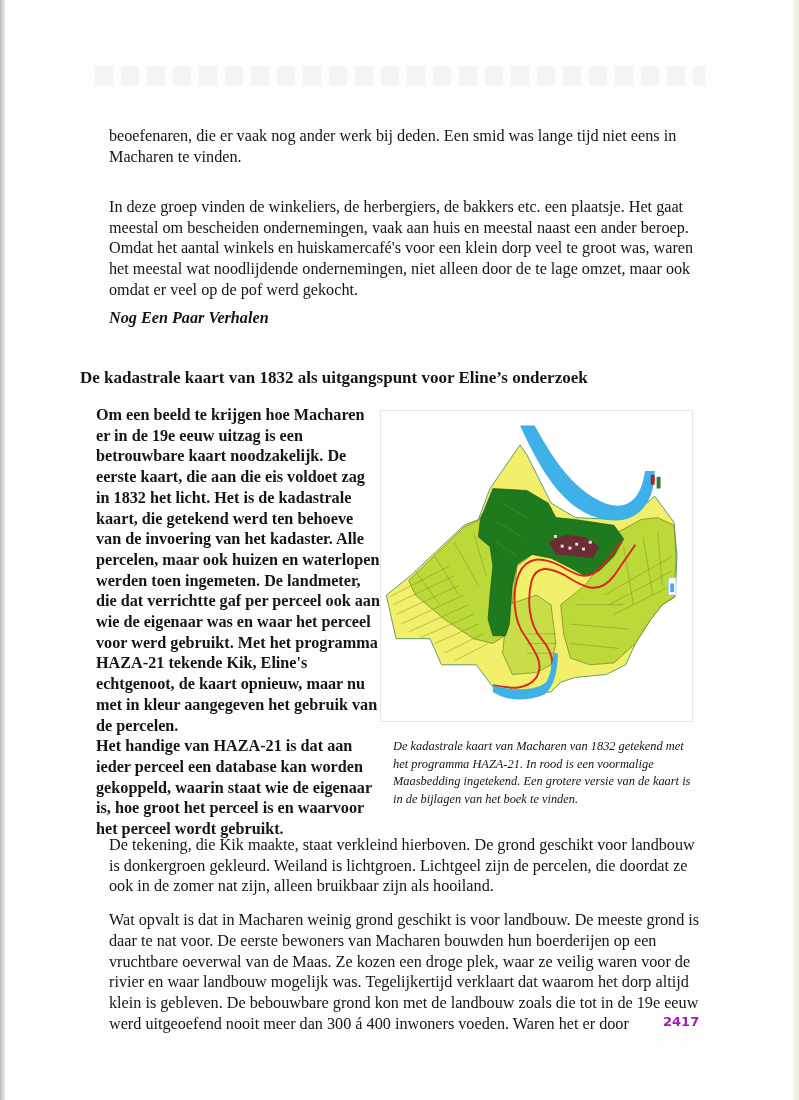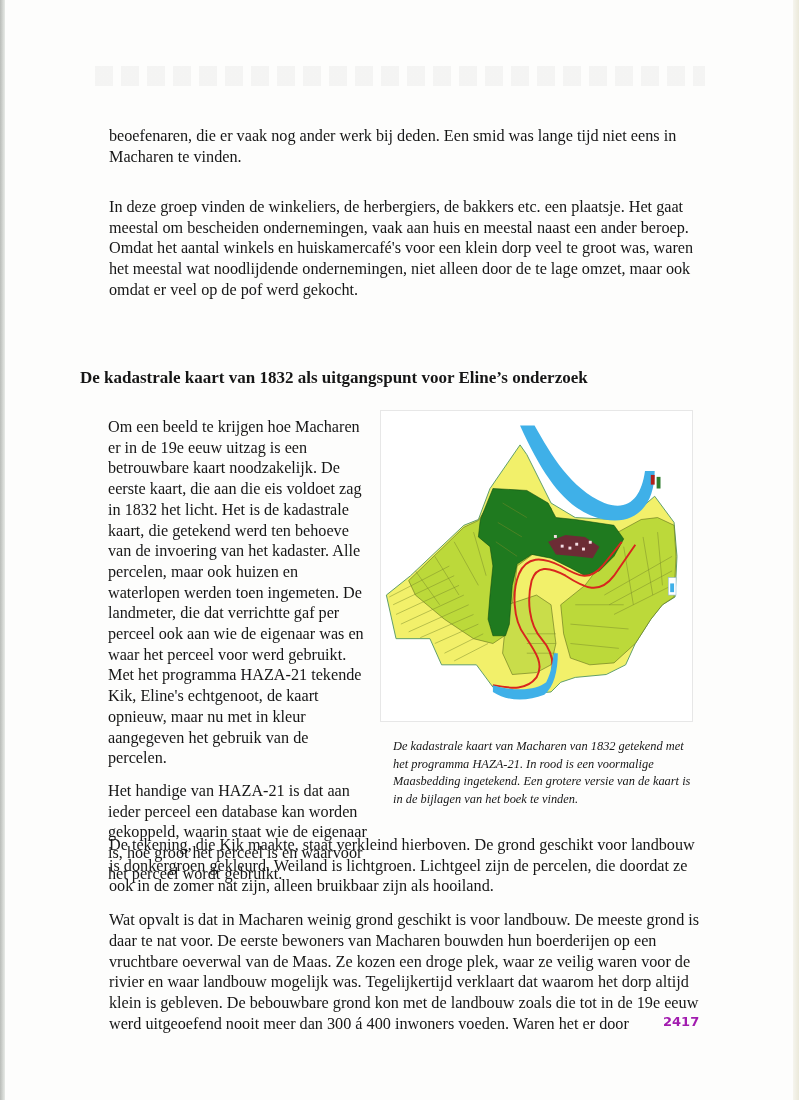--- a/index.html
+++ b/index.html
@@ -14,21 +14,21 @@
   .ghost { position:absolute; left:95px; top:66px; width:610px; height:20px;
     background:repeating-linear-gradient(to right, rgba(0,0,0,0.035) 0 18px, transparent 18px 26px); }
   .text { position:absolute; left:96px; width:620px; font-size:16.2px; line-height:20.7px; }
   .text p { margin:13px; }
   .sub { font-weight:bold; font-style:italic; margin:0; }
   #top-block { top:113px; }
   #neringdoenden { top:184px; }
   #verhalen { top:295px; }
   .heading { position:absolute; left:80px; top:368px; font-size:17px; font-weight:bold; white-space:nowrap; }
   .col-left { position:absolute; left:96px; top:405px; width:285px; font-size:16.2px; line-height:20.7px; }
-  .col-left p { margin:12px; }
+  .col-left p { margin:0;font-weight:bold; }
   .figure { position:absolute; left:380px; top:410px; width:313px; height:312px;
     border:1px solid #e7e7e7; background:#ffffff; box-sizing:border-box; }
   .figure svg { position:absolute; left:0; top:0; width:311px; height:310px; }
   .caption { position:absolute; left:393px; top:730px; width:300px; font-size:12.4px; line-height:17.6px; font-style:italic;margin-top:8px; }
   #bottom-block { top:822px; }
   .page-number { position:absolute; left:663px; top:1014px; font-family:"DejaVu Sans", "Liberation Sans", sans-serif; font-size:13px; font-weight:bold; color:#a21caf; }
 </style>
 </head>
 <body>
 
@@ -38,20 +38,21 @@
 
 <div class="text" id="top-block">
   <p>beoefenaren, die er vaak nog ander werk bij deden. Een smid was lange tijd niet eens in Macharen te vinden.</p>
 </div>
 
 <div class="text" id="neringdoenden">
   <p>In deze groep vinden de winkeliers, de herbergiers, de bakkers etc. een plaatsje. Het gaat meestal om bescheiden ondernemingen, vaak aan huis en meestal naast een ander beroep. Omdat het aantal winkels en huiskamercafé's voor een klein dorp veel te groot was, waren het meestal wat noodlijdende ondernemingen, niet alleen door de te lage omzet, maar ook omdat er veel op de pof werd gekocht.</p>
 </div>
 
 <div class="text" id="verhalen">
+  <p class="sub">Nog Een Paar Verhalen</p>
 </div>
 
 <div class="heading">De kadastrale kaart van 1832 als uitgangspunt voor Eline’s onderzoek</div>
 
 <div class="col-left">
   <p>Om een beeld te krijgen hoe Macharen er in de 19e eeuw uitzag is een betrouwbare kaart noodzakelijk. De eerste kaart, die aan die eis voldoet zag in 1832 het licht. Het is de kadastrale kaart, die getekend werd ten behoeve van de invoering van het kadaster. Alle percelen, maar ook huizen en waterlopen werden toen ingemeten. De landmeter, die dat verrichtte gaf per perceel ook aan wie de eigenaar was en waar het perceel voor werd gebruikt. Met het programma HAZA-21 tekende Kik, Eline's echtgenoot, de kaart opnieuw, maar nu met in kleur aangegeven het gebruik van de percelen.</p>
   <p>Het handige van HAZA-21 is dat aan ieder perceel een database kan worden gekoppeld, waarin staat wie de eigenaar is, hoe groot het perceel is en waarvoor het perceel wordt gebruikt.</p>
 </div>
 
 <div class="figure">

